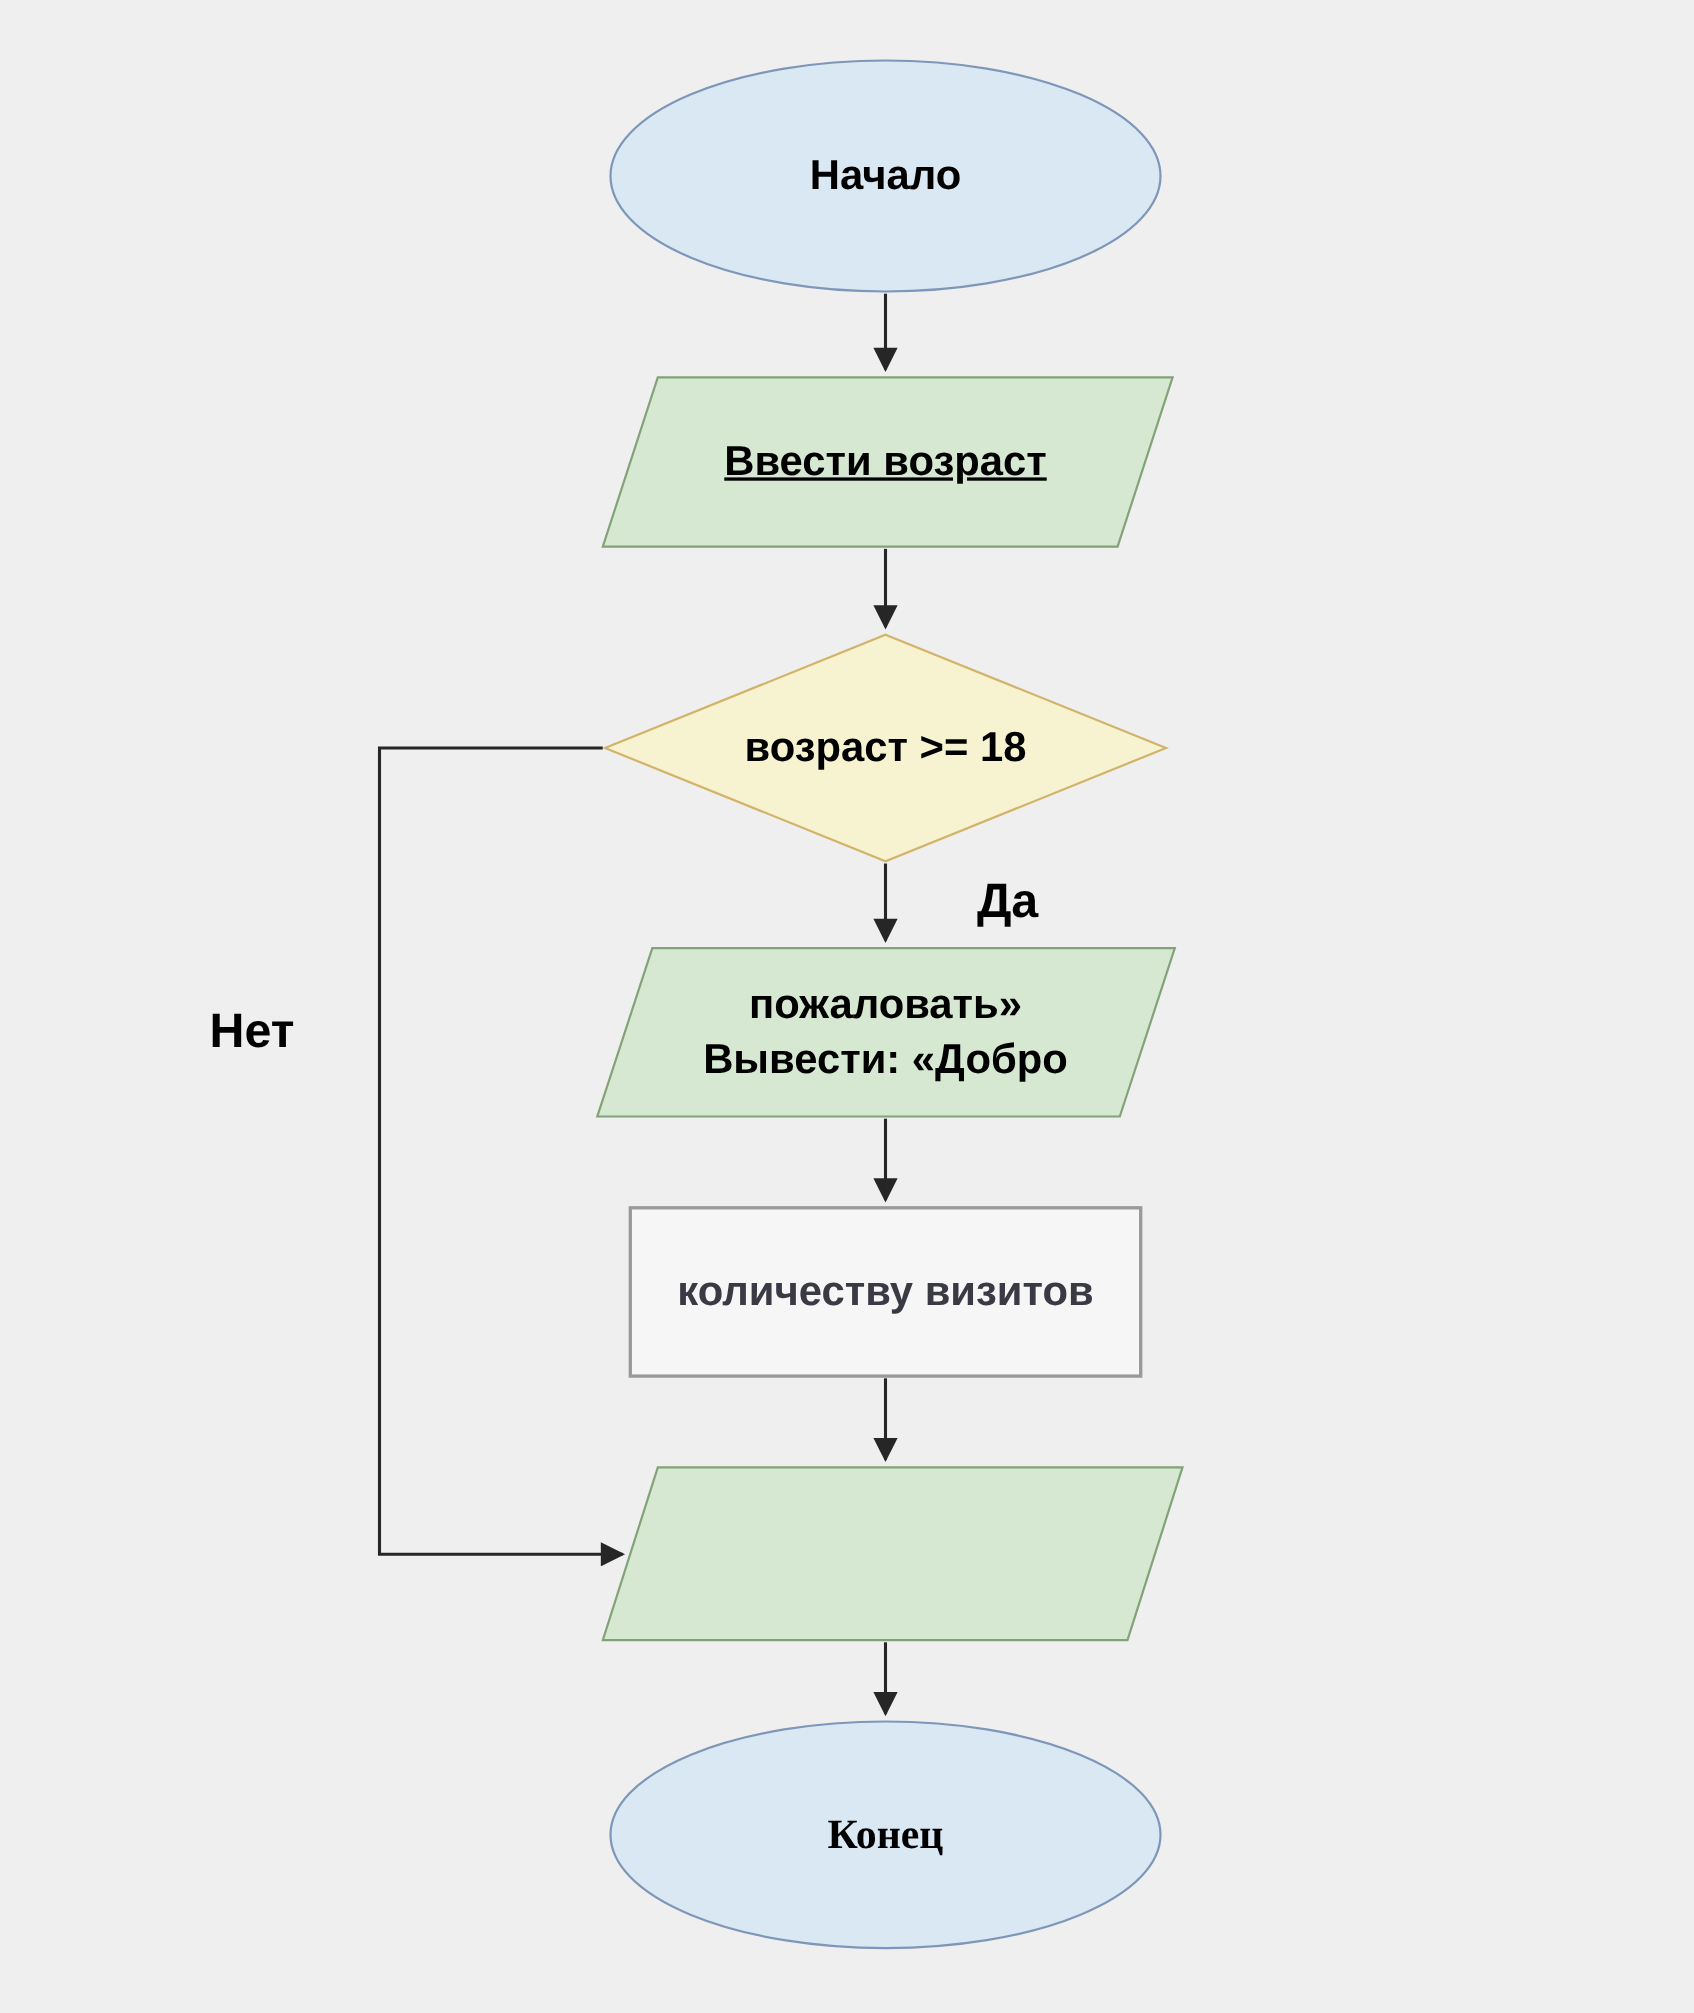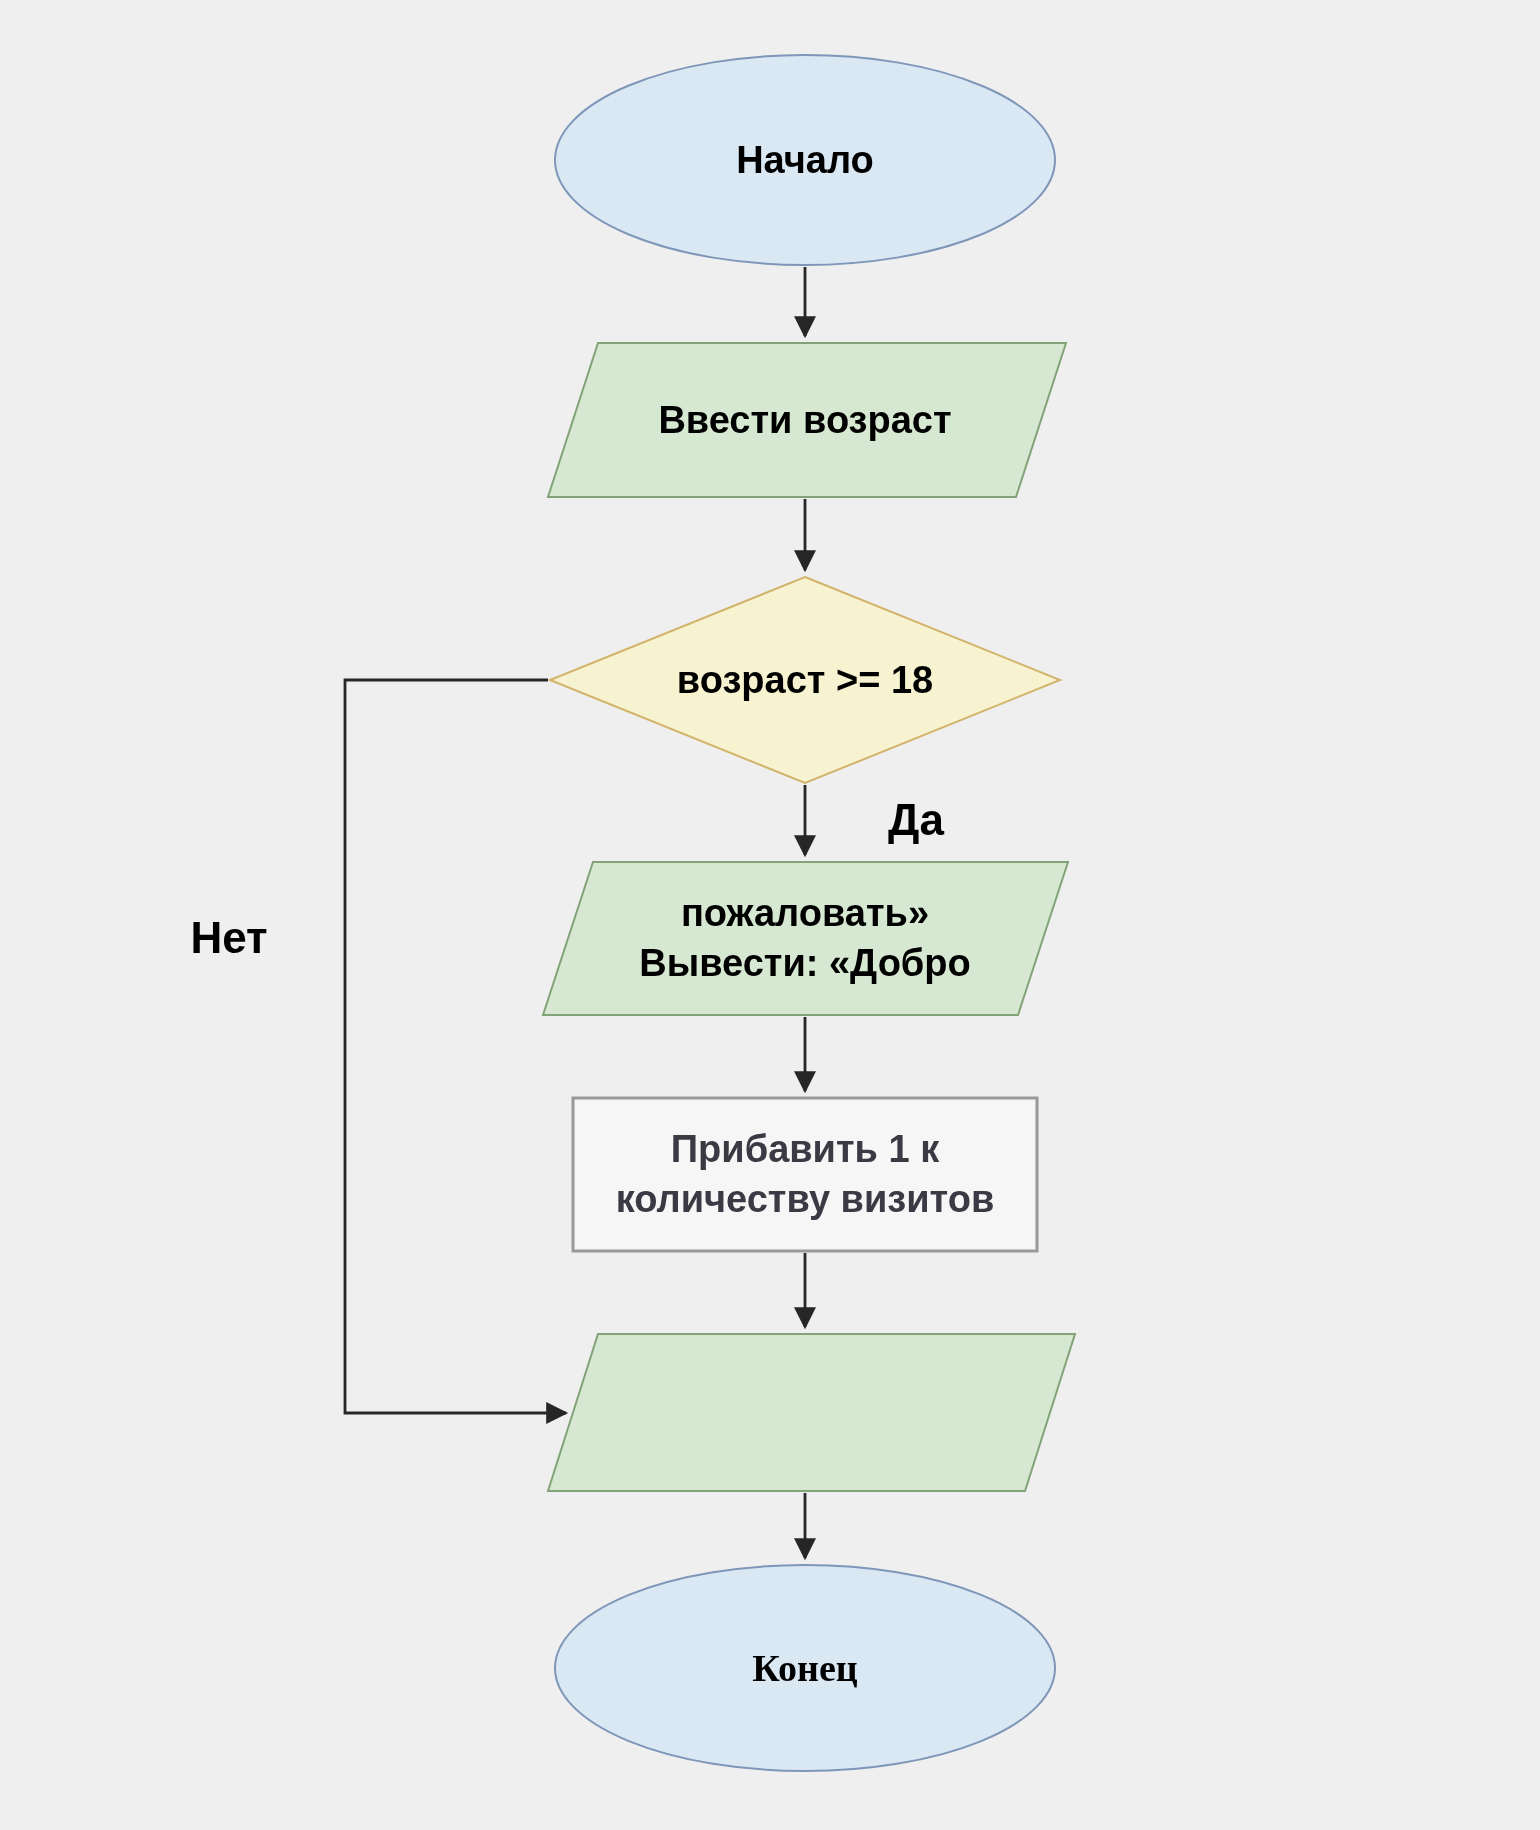--- a/index.html
+++ b/index.html
@@ -74,31 +74,30 @@
 
     <rect x="573" y="1098" width="464" height="153" fill="#f6f6f6" stroke="#999999" stroke-width="3"></rect>
 
     <polygon points="598,1334 1075,1334 1025,1491 548,1491" fill="#d6e8d2" stroke="#82a377" stroke-width="2"></polygon>
 
     <ellipse cx="805" cy="1668" rx="250" ry="103" fill="#dae8f4" stroke="#7e96b8" stroke-width="2"></ellipse>
   </svg>
 
   <div class="node-label" style="left:805px; top:160px;">Начало</div>
 
-  <div class="node-label" style="left:805px; top:420px;">Ввести возраст</div>
+  <div class="node-label" style="left:805px; top:420px;text-decoration:underline;">Ввести возраст</div>
 
   <div class="node-label" style="left:805px; top:680px;">возраст &gt;= 18</div>
 
   <div class="node-label" style="left:805px; top:938px;">
     <span>пожаловать»</span>
     <span>Вывести: «Добро</span>
   </div>
 
   <div class="node-label process-text" style="left:805px; top:1174px;">
-    <span>Прибавить 1 к</span>
     <span>количеству визитов</span>
   </div>
 
 
   <div class="node-label" style="left:805px; top:1668px;font-family:Liberation Serif, serif;">Конец</div>
 
   <div class="edge-label" style="left:916px; top:820px;">Да</div>
 
   <div class="edge-label" style="left:229px; top:938px;">Нет</div>
 

